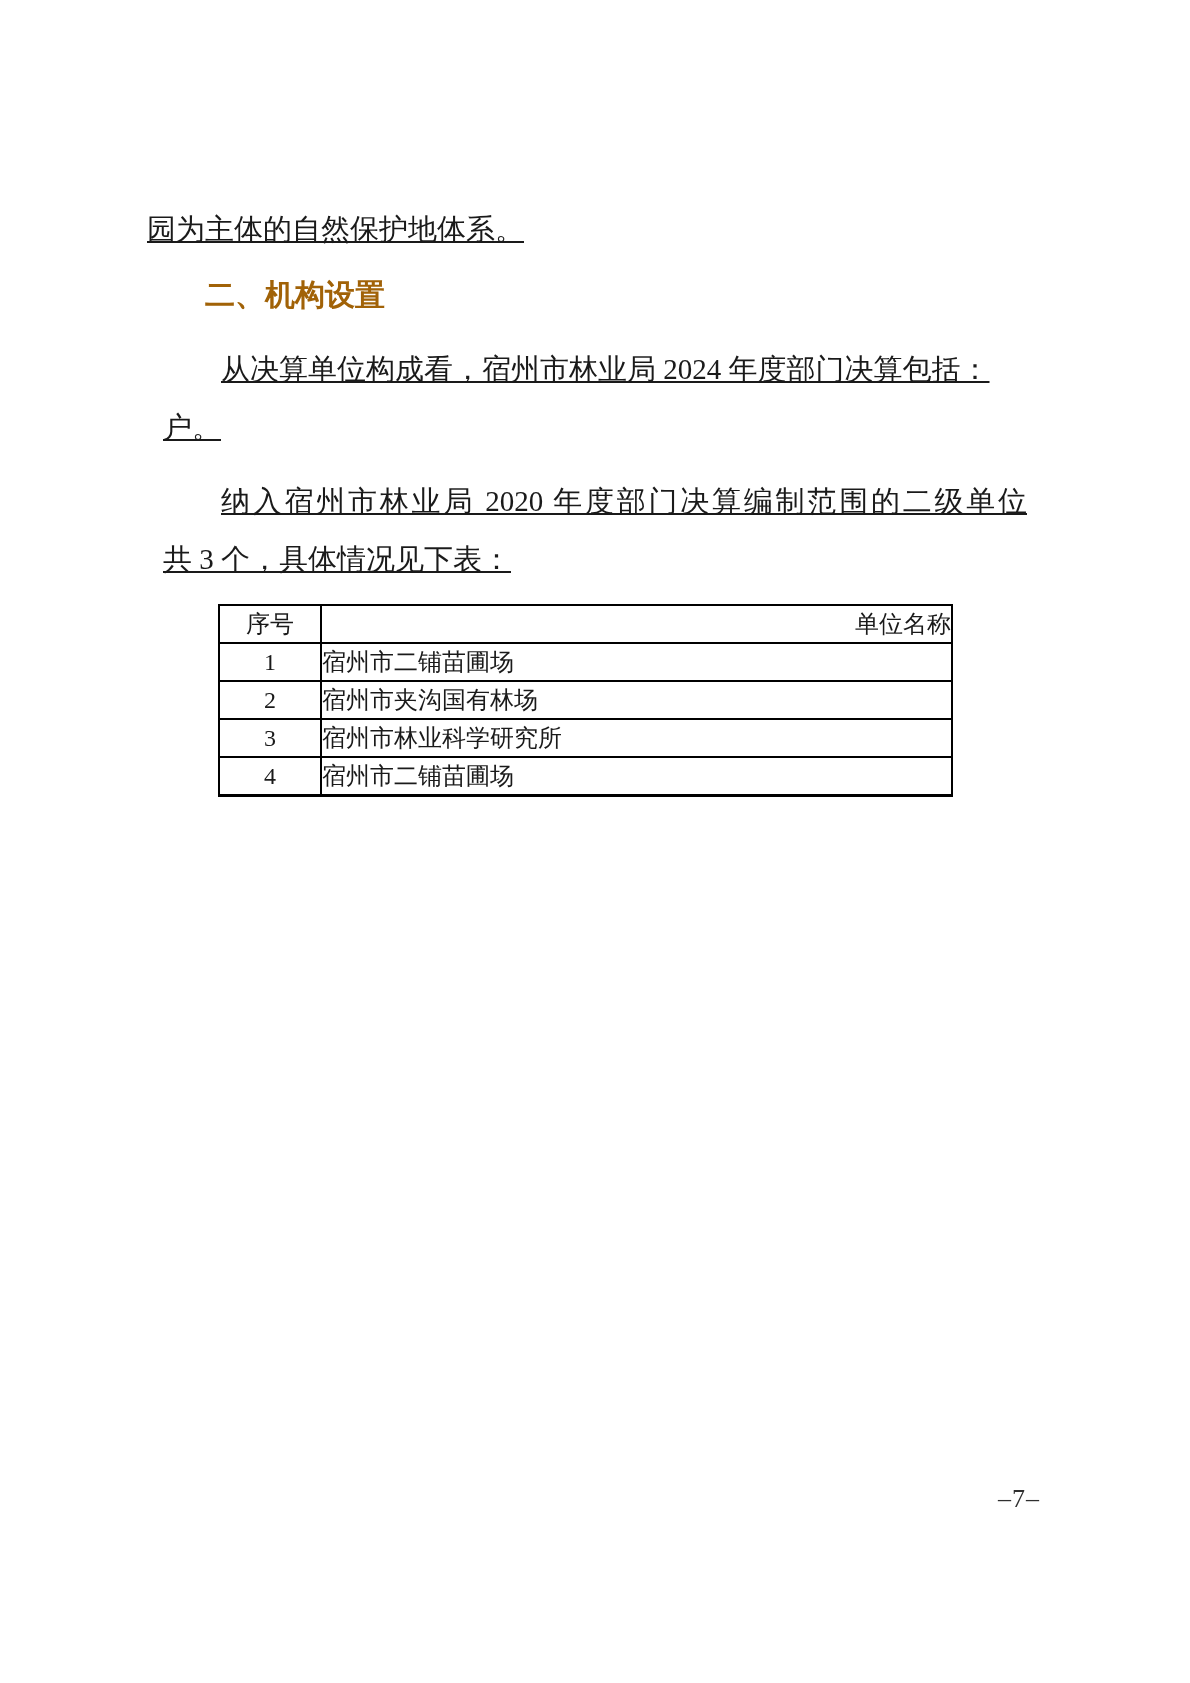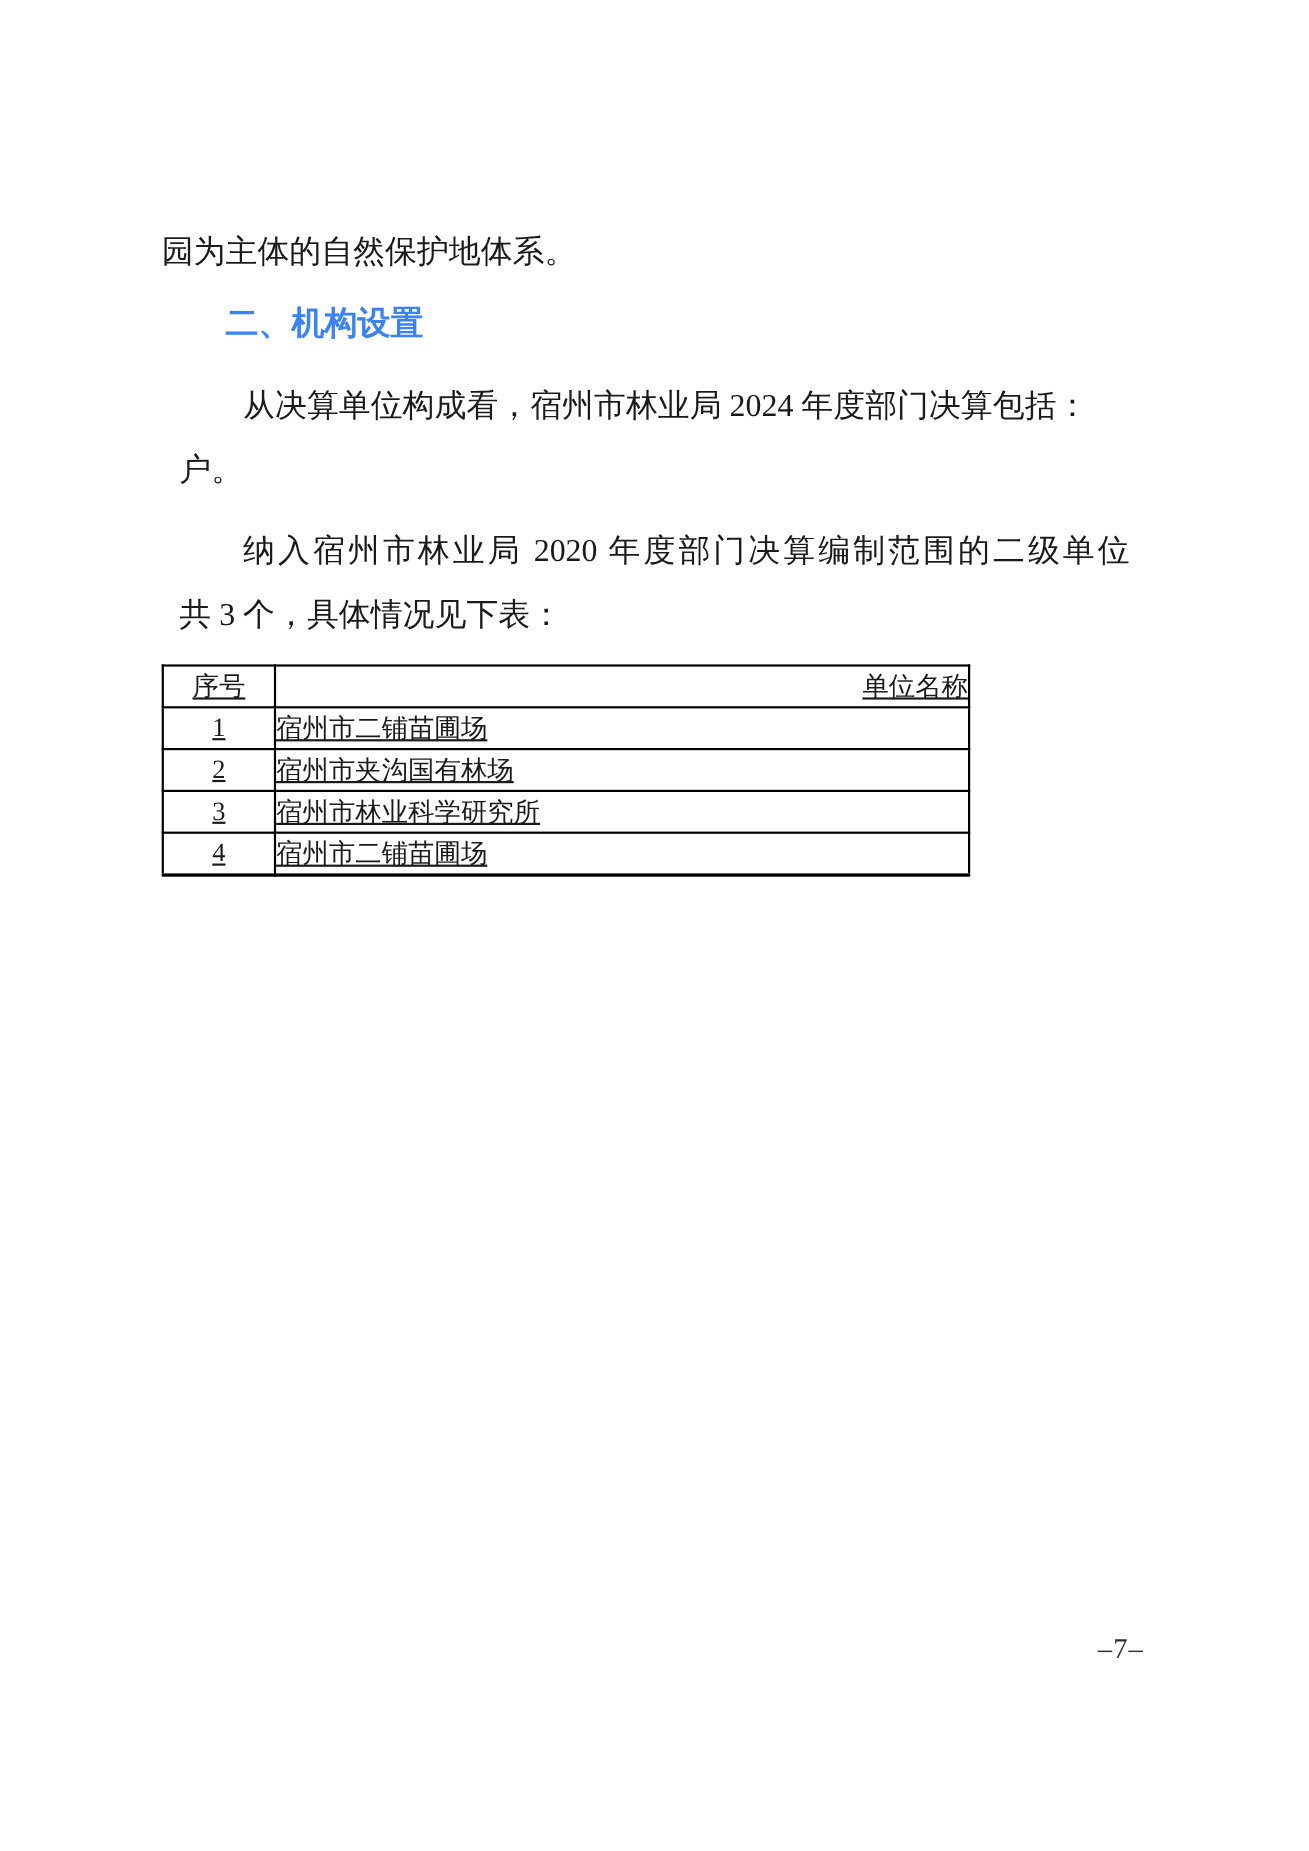--- a/index.html
+++ b/index.html
@@ -20,45 +20,46 @@
     position: absolute;
     left: 147px;
     top: 200px;
     width: 896px;
   }
   .line {
     font-size: 29px;
     line-height: 58px;
     height: 58px;
     white-space: nowrap;
+    text-decoration: underline;
   }
   .indent { text-indent: 58px; }
   .stretch {
     white-space: normal;
     text-align: justify;
     text-align-last: justify;
   }
   .section-heading {
     margin: 8px 0 0 0;
     padding: 0;
     text-indent: 58px;
     font-family: "Liberation Sans", "DejaVu Sans", sans-serif;
     font-weight: 700;
     font-size: 30px;
     line-height: 58px;
     height: 58px;
-    color: #3b82f6;
+    color: #a16207;
   }
   .para { margin: 16px; padding: 0; }
   table.unit-table {
     margin-top: 0px;
+    margin-left: 71px;
     width: 735px;
     border-collapse: collapse;
     table-layout: fixed;
-    text-decoration: underline;
   }
   table.unit-table th, table.unit-table td {
     border: 2px solid #000;
     font-size: 24px;
     font-weight: normal;
     height: 36px;
     padding: 0;
     color: #1a1a1a;
   }
   table.unit-table { border-bottom: 3px solid #000; }

